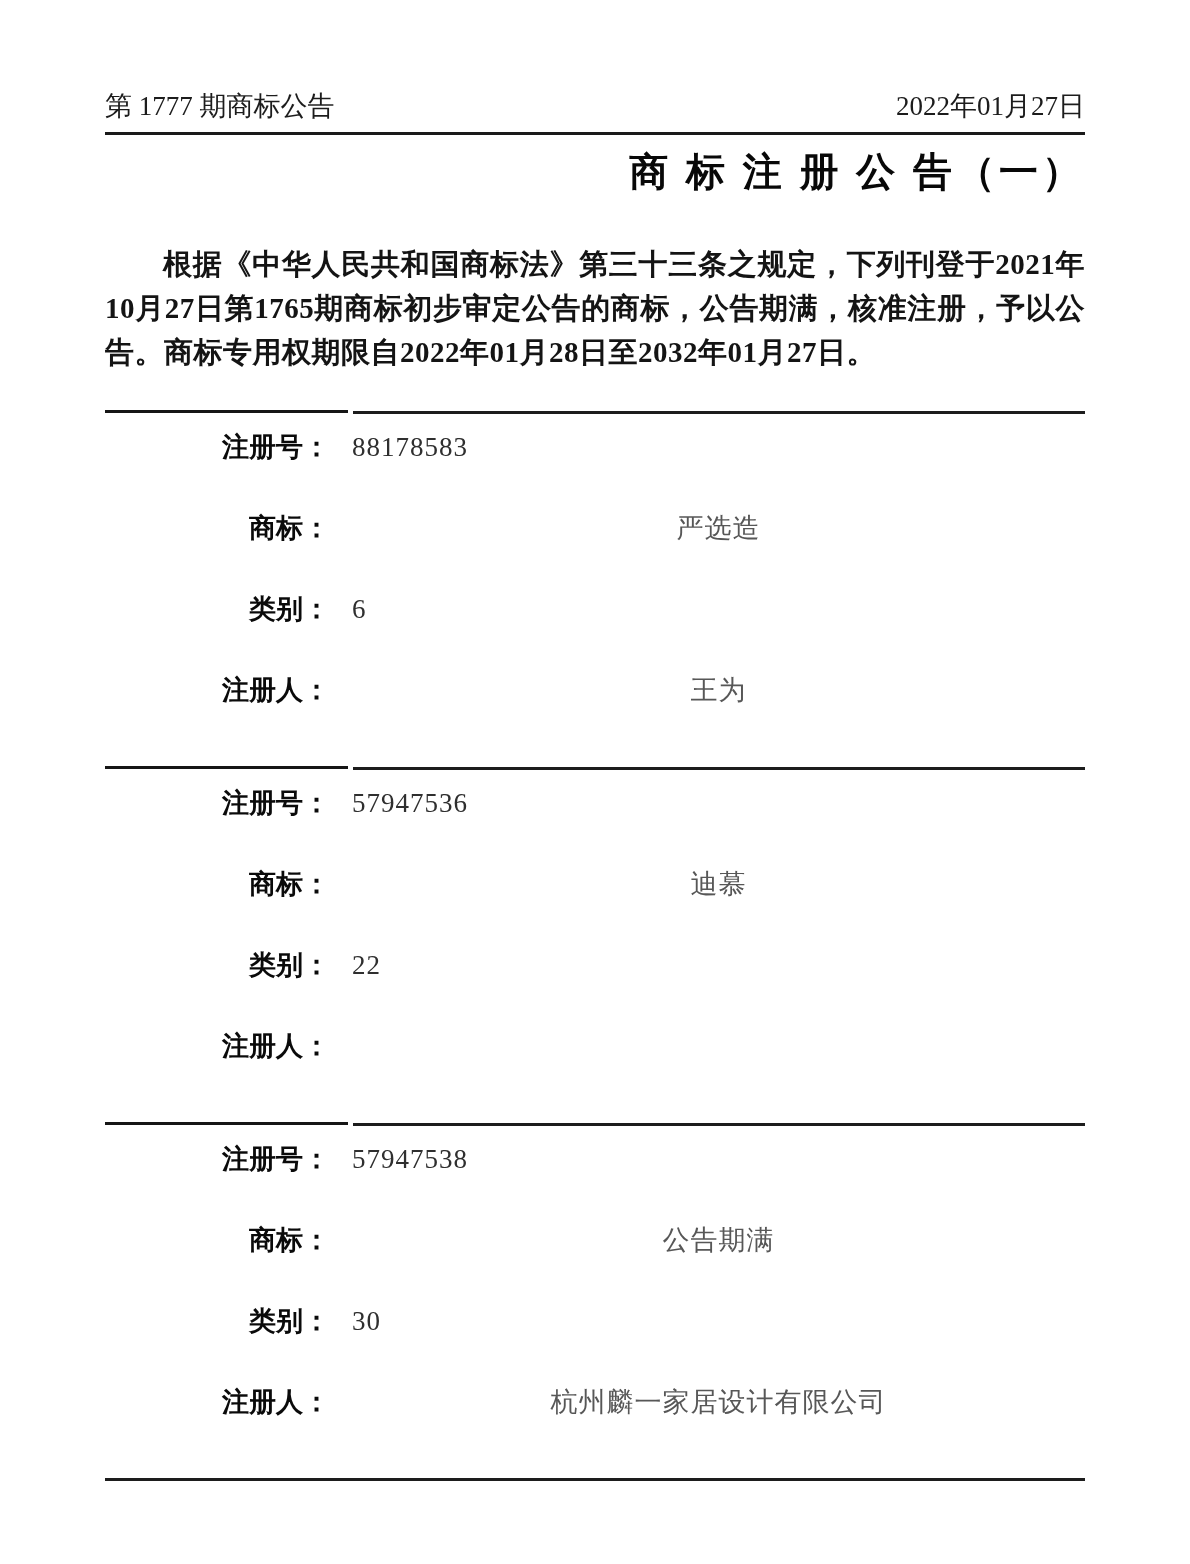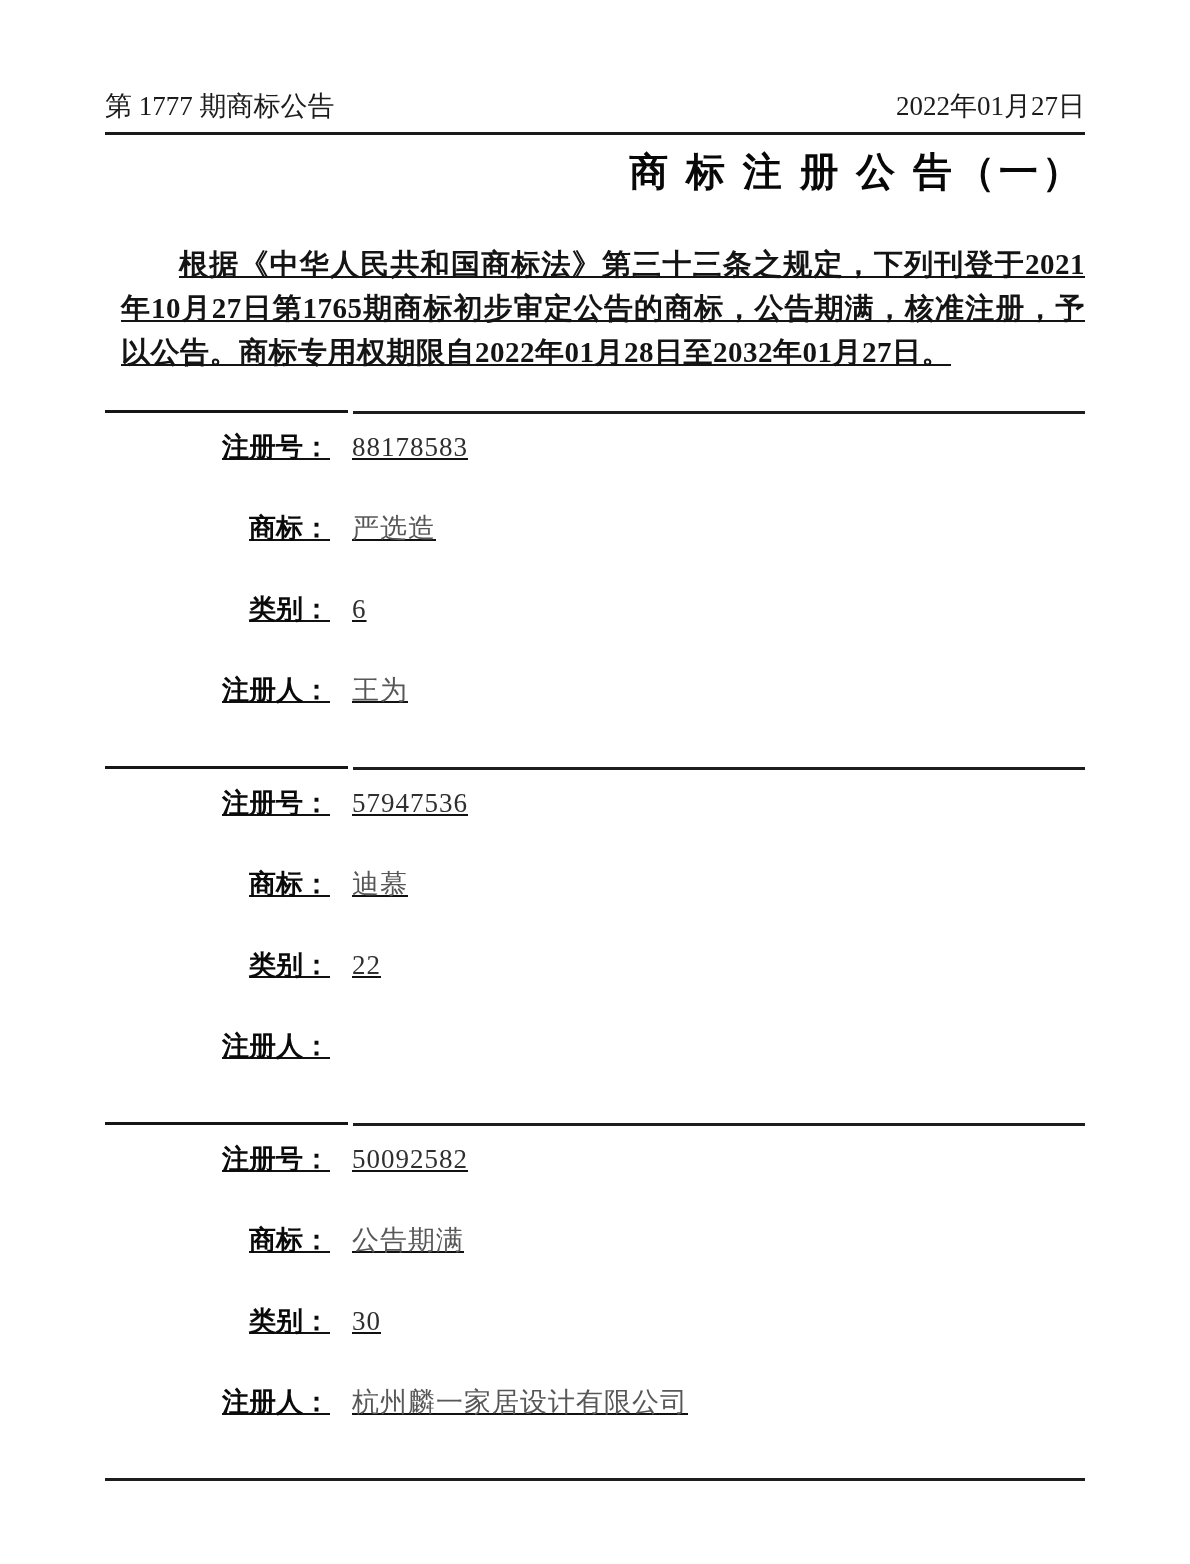--- a/index.html
+++ b/index.html
@@ -41,29 +41,28 @@
     text-align: right;
     font-size: 39px;
     line-height: 44px;
     font-weight: bold;
     letter-spacing: 4px;
     color: #080808;
     white-space: nowrap;
   }
   
   .intro {
-    margin: 48px 0 0 16px;
+    margin: 48px 0 0 0;
     font-size: 29px;
     line-height: 44px;
     font-weight: bold;
     text-align: justify;
     text-indent: 2em;
     letter-spacing: 0.5px;
     color: #141414;
-    text-decoration: underline;
   }
   
   .records {
     margin-top: 36px;
   }
   .sep {
     position: relative;
     height: 4px;
   }
   .sep .seg-left {
@@ -80,21 +79,20 @@
     background: #1d1d1d;
   }
   .sep.solid .seg-left,
   .sep.solid .seg-right {
     left: 0; right: 0; top: 0;
     width: auto;
     height: 3px;
   }
   .record {
     padding: 18px 0 60px 0;
-    text-decoration: underline;
   }
   .row {
     display: grid;
     grid-template-columns: 225px 1fr;
     column-gap: 22px;
     margin-bottom: 50px;
     min-height: 30px;
     font-size: 27px;
     line-height: 31px;
   }
@@ -103,21 +101,21 @@
     font-weight: bold;
     text-align: right;
     color: #0a0a0a;
     white-space: nowrap;
   }
   .row .value {
     text-align: left;
     white-space: nowrap;
   }
   .value.num { color: #2f2f2f; letter-spacing: 1px; }
-  .value.cn  { color: #575757; letter-spacing: 1px; }
+  .value.cn  { color: #575757; letter-spacing: 1px; text-align: center; }
 </style>
 </head>
 <body>
 
 <div class="page">
 
   <div class="header-bar">
     <span>第 1777 期商标公告</span>
     <span>2022年01月27日</span>
   </div>
@@ -175,21 +173,21 @@
       </div>
     </div>
 
     <div class="sep">
       <span class="seg-left"></span>
       <span class="seg-right"></span>
     </div>
     <div class="record">
       <div class="row">
         <span class="label">注册号：</span>
-        <span class="value num">50092582</span>
+        <span class="value num">57947538</span>
       </div>
       <div class="row">
         <span class="label">商标：</span>
         <span class="value cn">公告期满</span>
       </div>
       <div class="row">
         <span class="label">类别：</span>
         <span class="value num">30</span>
       </div>
       <div class="row">

